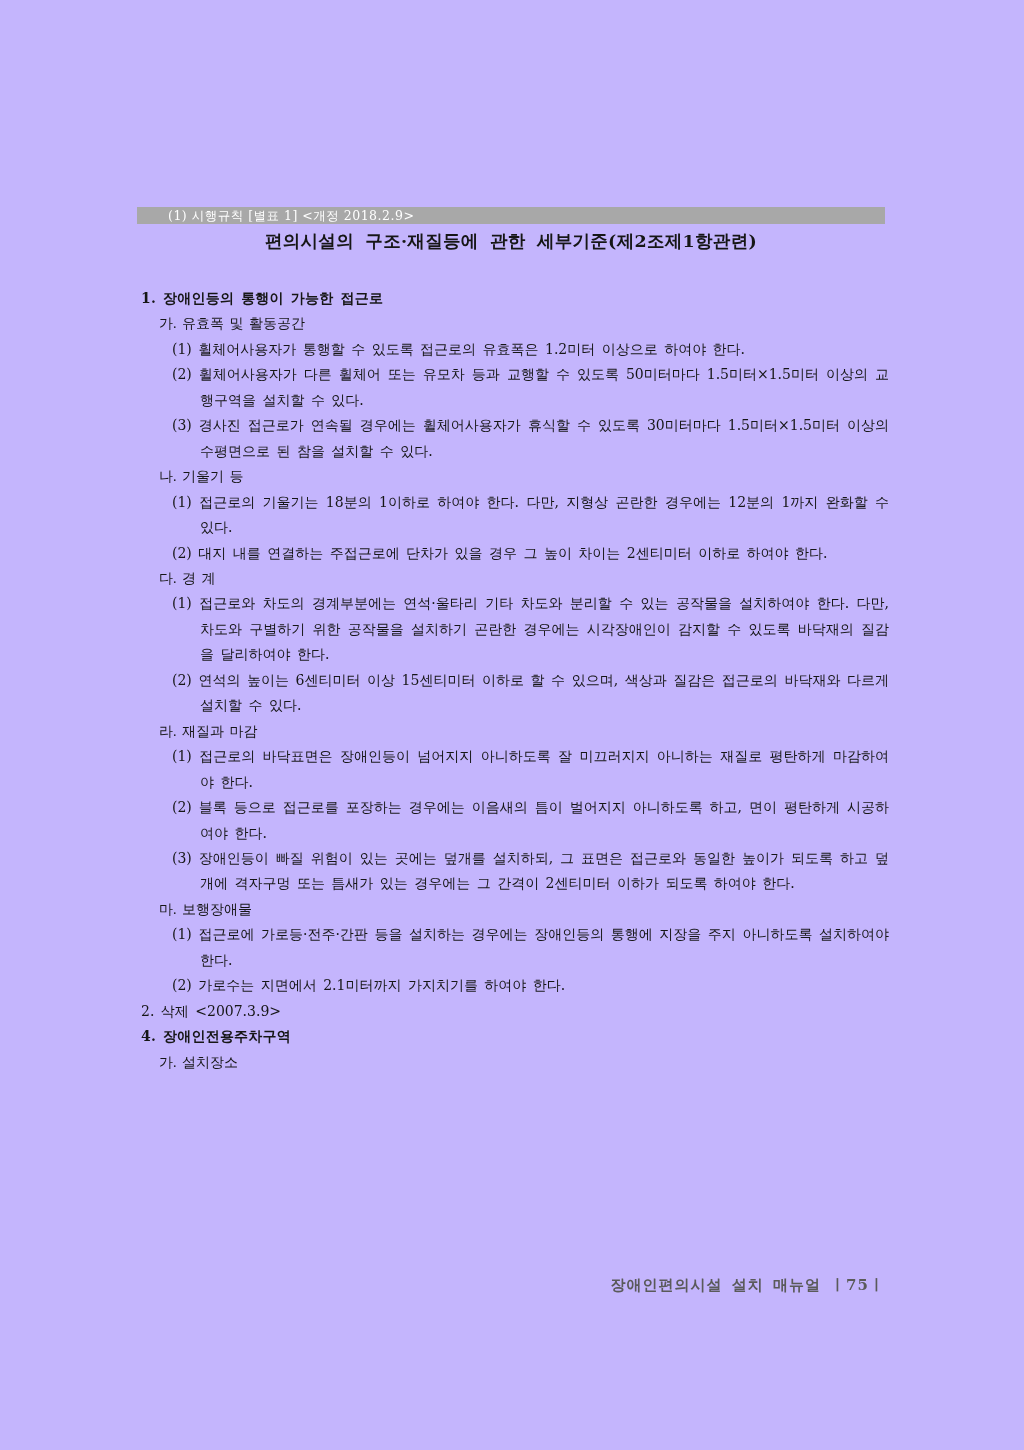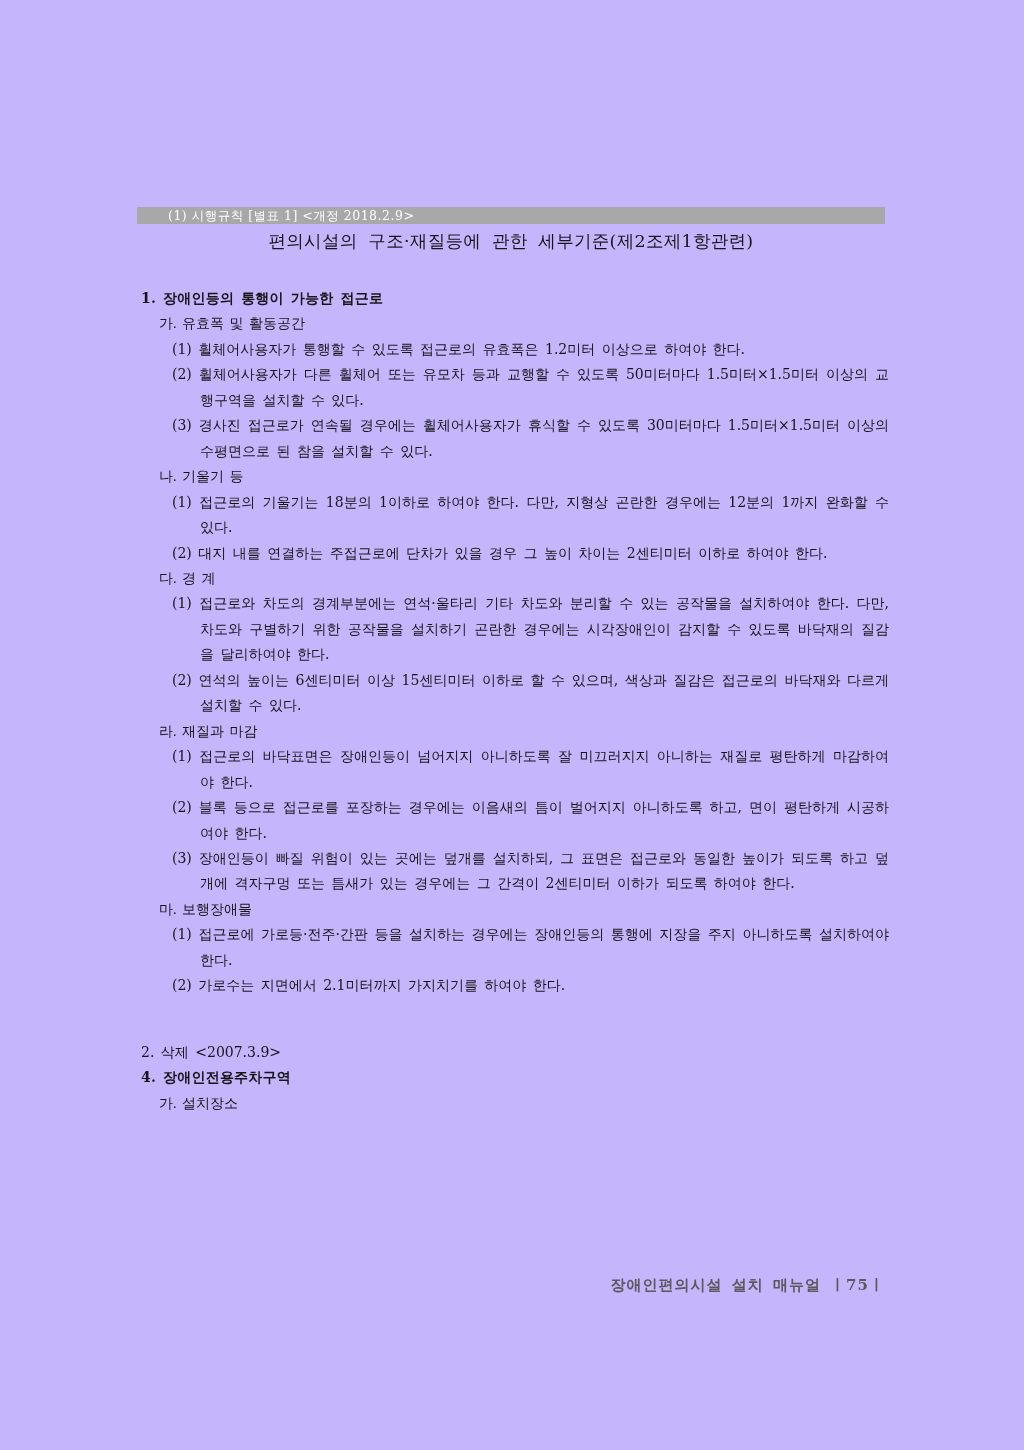--- a/index.html
+++ b/index.html
@@ -31,38 +31,38 @@
     letter-spacing: 0.5px;
     white-space: nowrap;
   }
   .doc-title {
     position: absolute;
     top: 229px;
     left: 137px;
     width: 748px;
     text-align: center;
     font-size: 17.5px;
-    font-weight: 400;
+    font-weight: 700;
     word-spacing: 5px;
     letter-spacing: 0.3px;
   }
   .document-body {
     position: absolute;
     top: 286px;
     left: 141px;
     width: 748px;
   }
   .par {
     font-size: 14px;
     line-height: 25.45px;
     text-align: justify;
     word-break: break-all;
     word-spacing: 2px;
   }
-  .par.section { padding-left: 0; margin-top: 41px; }
+  .par.section { padding-left: 0; }
   .par.section-bold { padding-left: 0; font-weight: 700; letter-spacing: 0.2px; }
   .par.sub { padding-left: 18px; font-family: Liberation Serif, serif; }
   .par.item {
     padding-left: 59px;
     text-indent: -28px;
   }
   .page-footer {
     position: absolute;
     top: 1276px;
     left: 137px;

